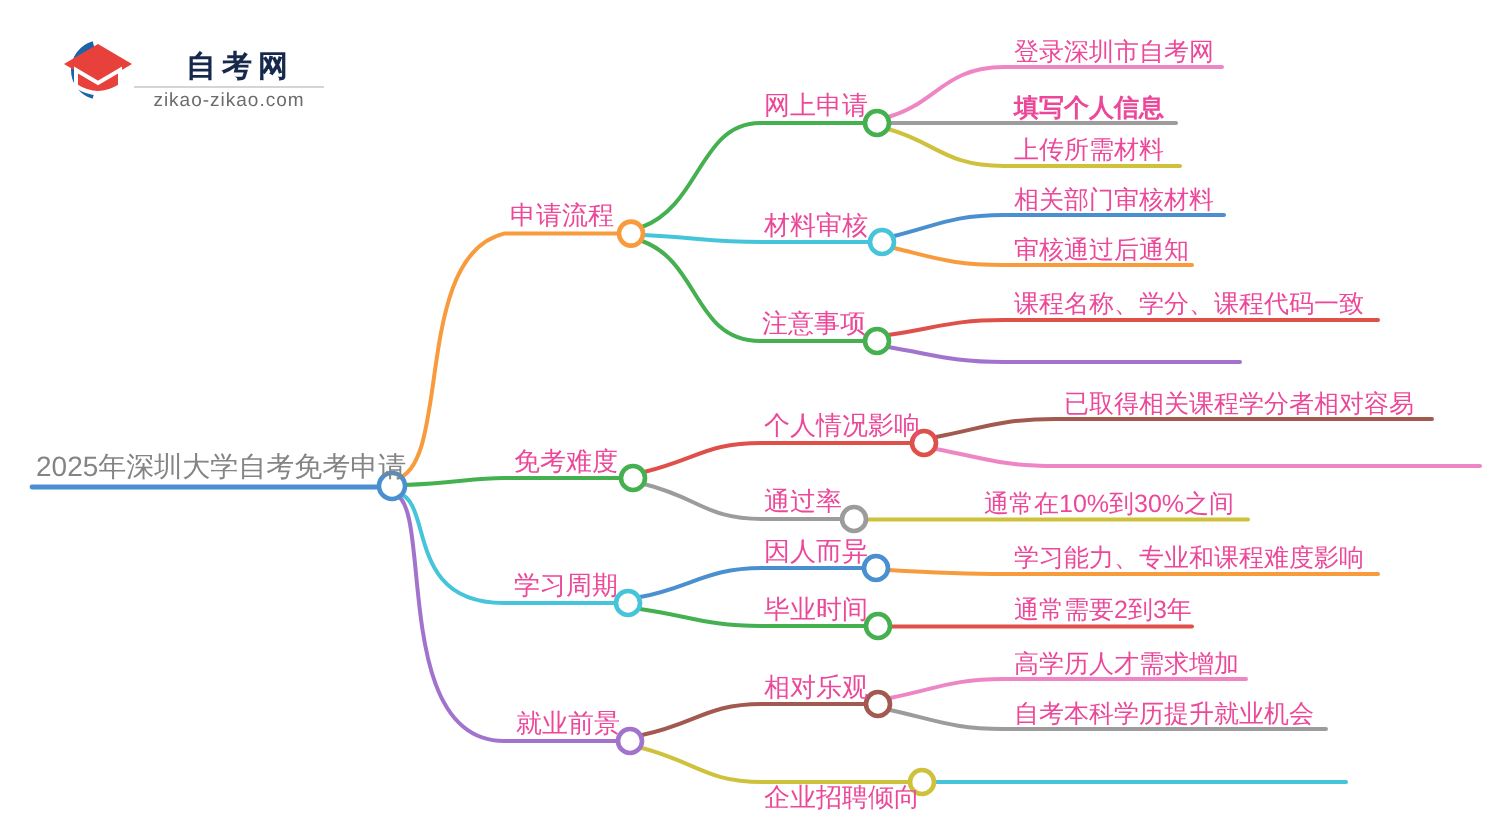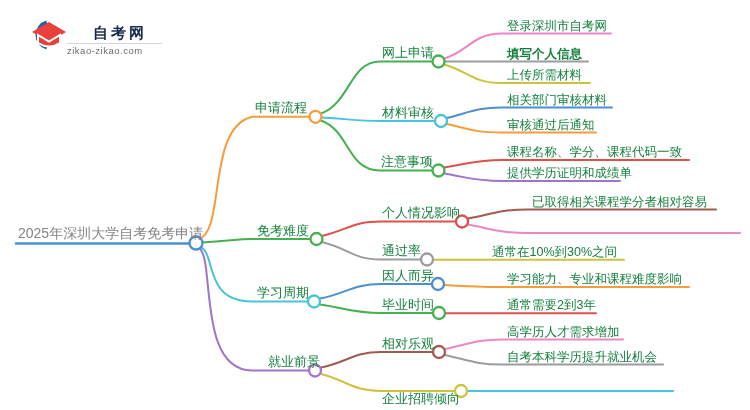--- a/index.html
+++ b/index.html
@@ -2,35 +2,35 @@
 <html><head>
 <meta charset="utf-8">
 <style>
   html,body{margin:0;padding:0;background:#ffffff;}
   #stage{
     position:relative;width:750px;height:410px;background:#ffffff;overflow:hidden;
     font-family:"Liberation Sans","DejaVu Sans",sans-serif;
   }
   #edges{position:absolute;left:0;top:0;}
   .lbl{
-    position:absolute;white-space:nowrap;color:#15803d;
+    position:absolute;white-space:nowrap;color:#ec4899;
     font-size:13px;line-height:14px;cursor:default;
   }
   .lbl.root{font-size:14px;line-height:15px;color:#848484;}
   .lbl.leaf{font-size:12.5px;}
   
   #logo{position:absolute;left:30px;top:16px;width:135px;height:38px;cursor:pointer;}
   #logo .mark{position:absolute;left:0;top:3px;}
   #logo .title{
     position:absolute;left:48px;top:8px;width:84px;text-align:center;
     font-weight:bold;font-size:15px;color:#16294d;letter-spacing:3px;
   }
   #logo .rule{position:absolute;left:37px;top:27px;width:95px;height:1px;background:#d5d5d5;}
   #logo .domain{
-    position:absolute;left:37px;top:29px;width:95px;
+    position:absolute;left:37px;top:29px;width:95px;text-align:center;
     font-size:9.5px;color:#6b6b6b;letter-spacing:.5px;
   }
 </style>
 </head>
 <body>
 
 <div id="stage">
 
   <svg id="edges" width="750" height="410" viewBox="0 0 750 410">
     <g fill="none" stroke-width="2" stroke-linecap="round">
@@ -108,39 +108,38 @@
     <div class="title">自考网</div>
     <div class="rule"></div>
     <div class="domain">zikao-zikao.com</div>
   </div>
 
   <div class="lbl root" style="left:18px;top:226px;">2025年深圳大学自考免考申请</div>
 
   <div class="lbl" style="left:255px;top:101px;">申请流程</div>
   <div class="lbl" style="left:257px;top:223.5px;">免考难度</div>
   <div class="lbl" style="left:257px;top:286px;">学习周期</div>
-  <div class="lbl" style="left:258px;top:355px;margin-left:10px;">就业前景</div>
+  <div class="lbl" style="left:258px;top:355px;">就业前景</div>
 
   <div class="lbl" style="left:382px;top:46px;">网上申请</div>
   <div class="lbl" style="left:382px;top:105.5px;">材料审核</div>
   <div class="lbl" style="left:381px;top:155px;">注意事项</div>
   <div class="lbl" style="left:382px;top:206px;">个人情况影响</div>
   <div class="lbl" style="left:382px;top:244px;">通过率</div>
   <div class="lbl" style="left:382px;top:268.5px;">因人而异</div>
   <div class="lbl" style="left:382px;top:297.5px;">毕业时间</div>
   <div class="lbl" style="left:382px;top:336.5px;">相对乐观</div>
   <div class="lbl" style="left:382px;top:392px;">企业招聘倾向</div>
 
   <div class="lbl leaf" style="left:507px;top:18.5px;">登录深圳市自考网</div>
   <div class="lbl leaf" style="left:507px;top:46.5px;font-weight:bold;">填写个人信息</div>
   <div class="lbl leaf" style="left:507px;top:68px;">上传所需材料</div>
   <div class="lbl leaf" style="left:507px;top:92.5px;">相关部门审核材料</div>
   <div class="lbl leaf" style="left:507px;top:117.5px;">审核通过后通知</div>
   <div class="lbl leaf" style="left:507px;top:145px;">课程名称、学分、课程代码一致</div>
-  <div class="lbl leaf" style="left:507px;top:166px;">提供学历证明和成绩单</div>
   <div class="lbl leaf" style="left:532px;top:194.5px;">已取得相关课程学分者相对容易</div>
   <div class="lbl leaf" style="left:492px;top:245px;">通常在10%到30%之间</div>
   <div class="lbl leaf" style="left:507px;top:271.5px;">学习能力、专业和课程难度影响</div>
   <div class="lbl leaf" style="left:507px;top:298px;">通常需要2到3年</div>
   <div class="lbl leaf" style="left:507px;top:324.5px;">高学历人才需求增加</div>
   <div class="lbl leaf" style="left:507px;top:349.5px;">自考本科学历提升就业机会</div>
 
 </div>
 
 </body></html>

